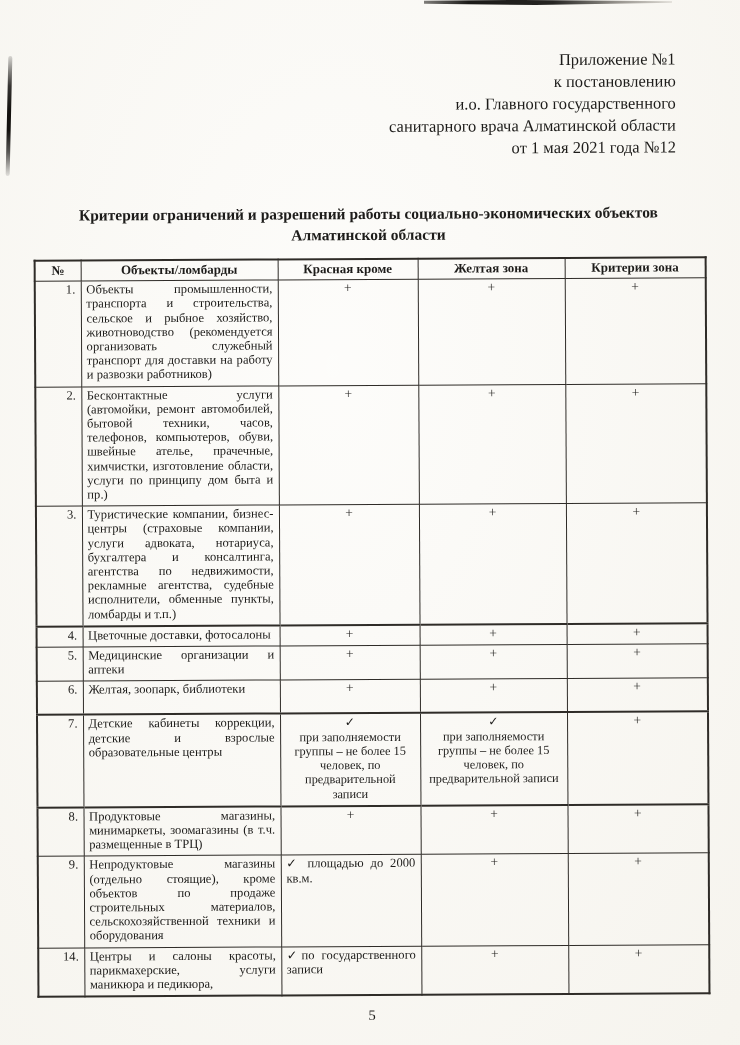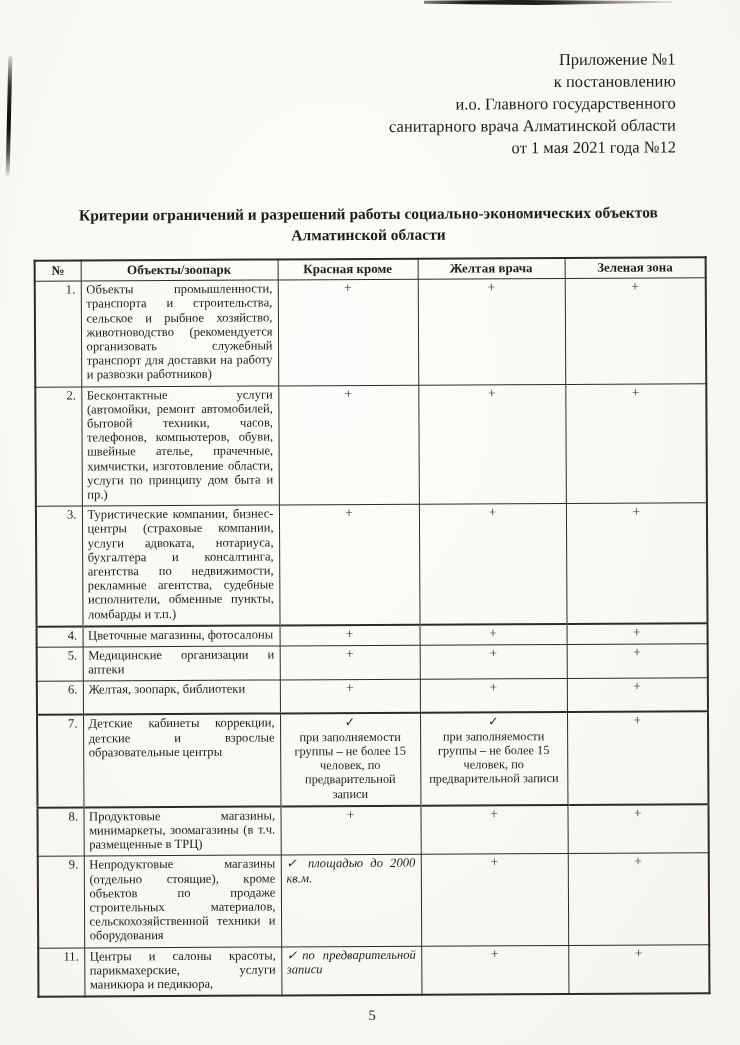--- a/index.html
+++ b/index.html
@@ -70,21 +70,21 @@
   }
   td.num { text-align: right; padding-right: 9px; }
   td.name { text-align: justify; }
   td.mark { text-align: center; font-size: 13.5px; }
   td.note {
     text-align: center;
     white-space: pre-line;
     font-size: 12.4px;
   }
   td.pad-top { padding-top: 15px; }
-  td.just-left { text-align: justify; font-style: italic; }
+  td.just-left { text-align: justify; }
   tr.hb td { border-bottom-width: 2.4px; }
   tr.r6 td { height: 27px; }
   td.thick-bottom { border-bottom-width: 3px; }
   .page-number {
     margin-top: 11px;
     text-align: center;
     font-size: 14.5px;
     letter-spacing: 1px;
   }
 </style>
@@ -114,24 +114,24 @@
     <colgroup>
       <col style="width:46px">
         <col style="width:197px">
         <col style="width:140px">
         <col style="width:147px">
         <col style="width:141px">
     </colgroup>
     <thead>
       <tr>
         <th>№</th>
-        <th>Объекты/зоопарк</th>
+        <th>Объекты/ломбарды</th>
         <th>Красная кроме</th>
-        <th>Желтая врача</th>
-        <th>Зеленая зона</th>
+        <th>Желтая зона</th>
+        <th>Критерии зона</th>
       </tr>
     </thead>
     <tbody>
       <tr>
         <td class="num">1.</td>
         <td class="name">Объекты промышленности, транспорта и строительства, сельское и рыбное хозяйство, животноводство (рекомендуется организовать служебный транспорт для доставки на работу и развозки работников)</td>
         <td class="mark">+</td>
         <td class="mark">+</td>
         <td class="mark">+</td>
       </tr>
@@ -144,21 +144,21 @@
       </tr>
       <tr class="hb">
         <td class="num">3.</td>
         <td class="name">Туристические компании, бизнес-центры (страховые компании, услуги адвоката, нотариуса, бухгалтера и консалтинга, агентства по недвижимости, рекламные агентства, судебные исполнители, обменные пункты, ломбарды и т.п.)</td>
         <td class="mark">+</td>
         <td class="mark">+</td>
         <td class="mark">+</td>
       </tr>
       <tr>
         <td class="num">4.</td>
-        <td class="name">Цветочные магазины, фотосалоны</td>
+        <td class="name">Цветочные доставки, фотосалоны</td>
         <td class="mark">+</td>
         <td class="mark">+</td>
         <td class="mark">+</td>
       </tr>
       <tr>
         <td class="num">5.</td>
         <td class="name">Медицинские организации и аптеки</td>
         <td class="mark">+</td>
         <td class="mark">+</td>
         <td class="mark">+</td>
@@ -187,23 +187,23 @@
         <td class="mark">+</td>
       </tr>
       <tr>
         <td class="num">9.</td>
         <td class="name">Непродуктовые магазины (отдельно стоящие), кроме объектов по продаже строительных материалов, сельскохозяйственной техники и оборудования</td>
         <td class="just-left">✓ площадью до 2000 кв.м.</td>
         <td class="mark">+</td>
         <td class="mark">+</td>
       </tr>
       <tr>
-        <td class="num">11.</td>
+        <td class="num">14.</td>
         <td class="name">Центры и салоны красоты, парикмахерские, услуги маникюра и педикюра,</td>
-        <td class="just-left thick-bottom">✓по предварительной записи</td>
+        <td class="just-left thick-bottom">✓по государственного записи</td>
         <td class="mark">+</td>
         <td class="mark">+</td>
       </tr>
     </tbody>
   </table>
 
   <div class="page-number">5</div>
 
 </div>
 

